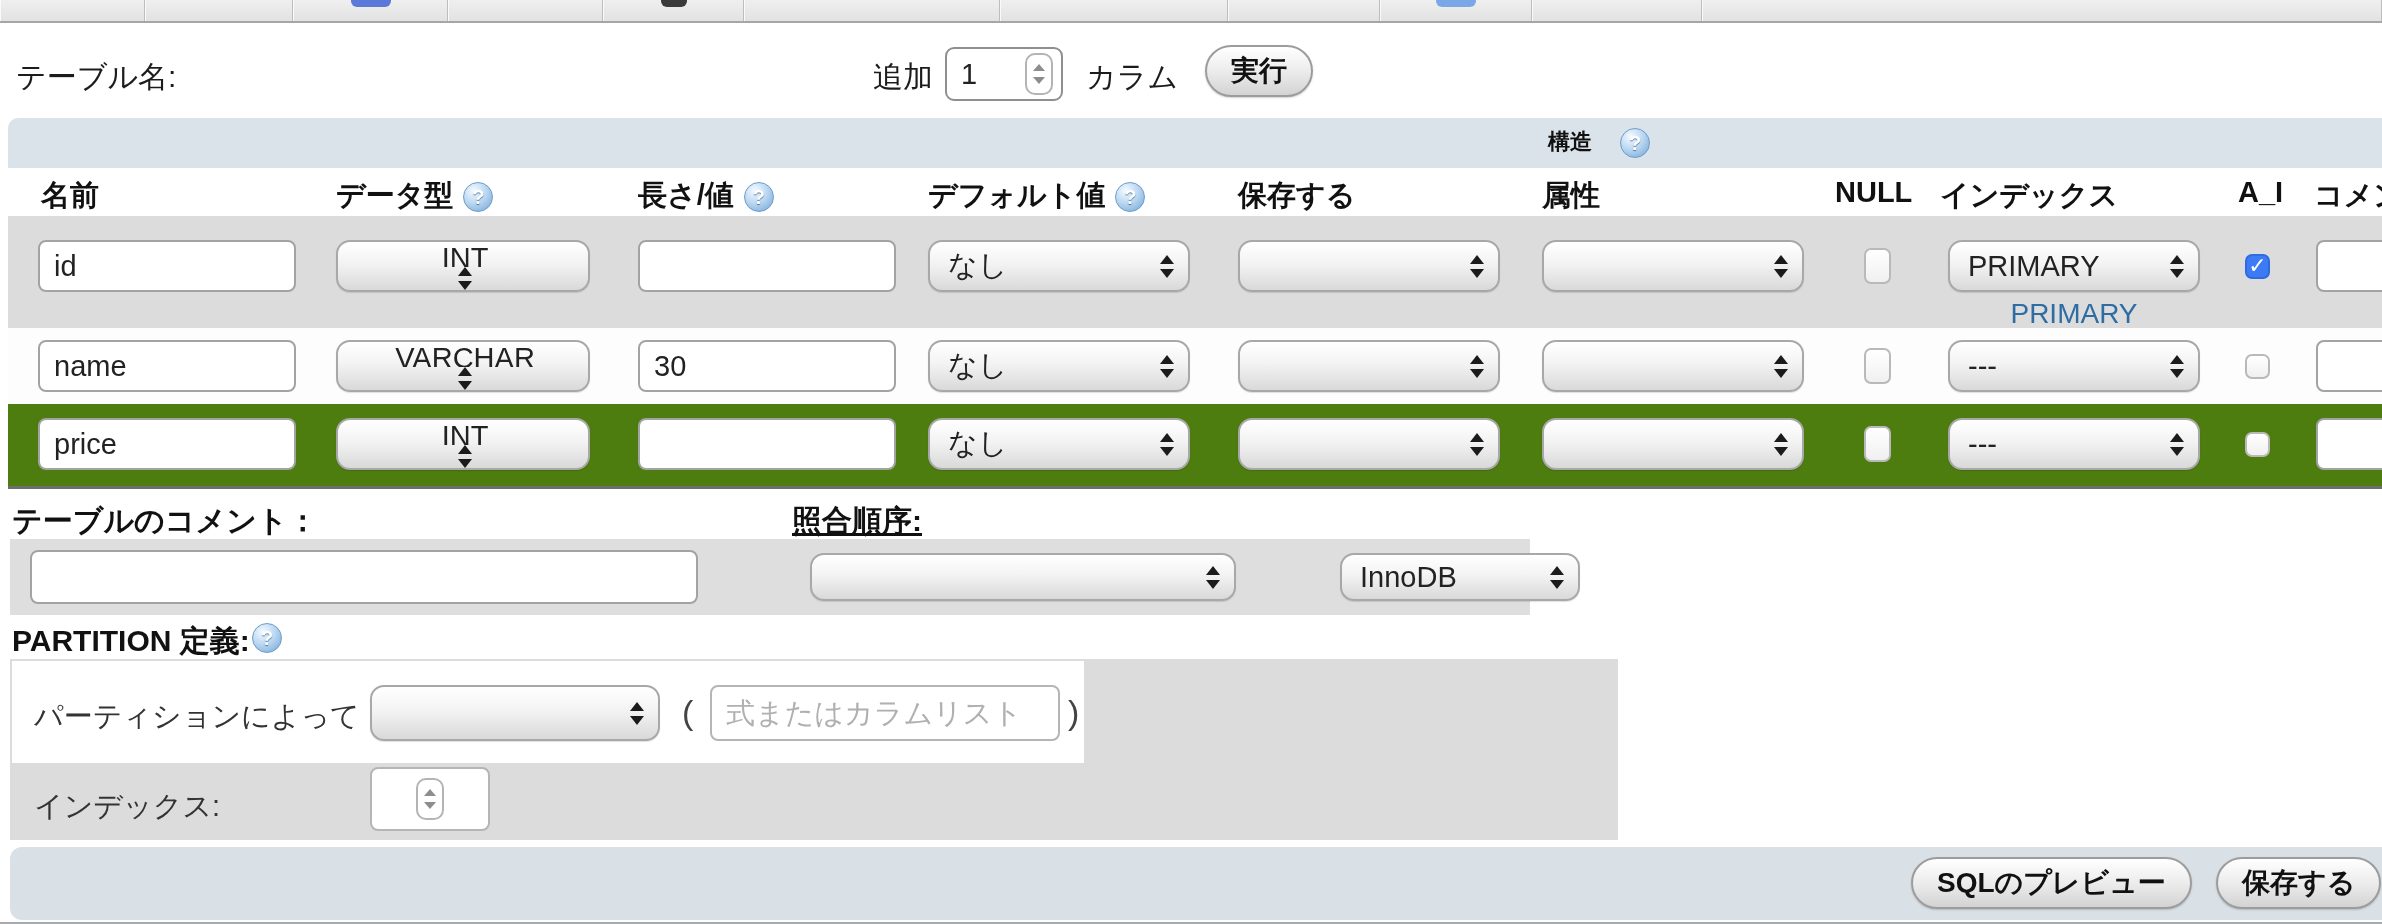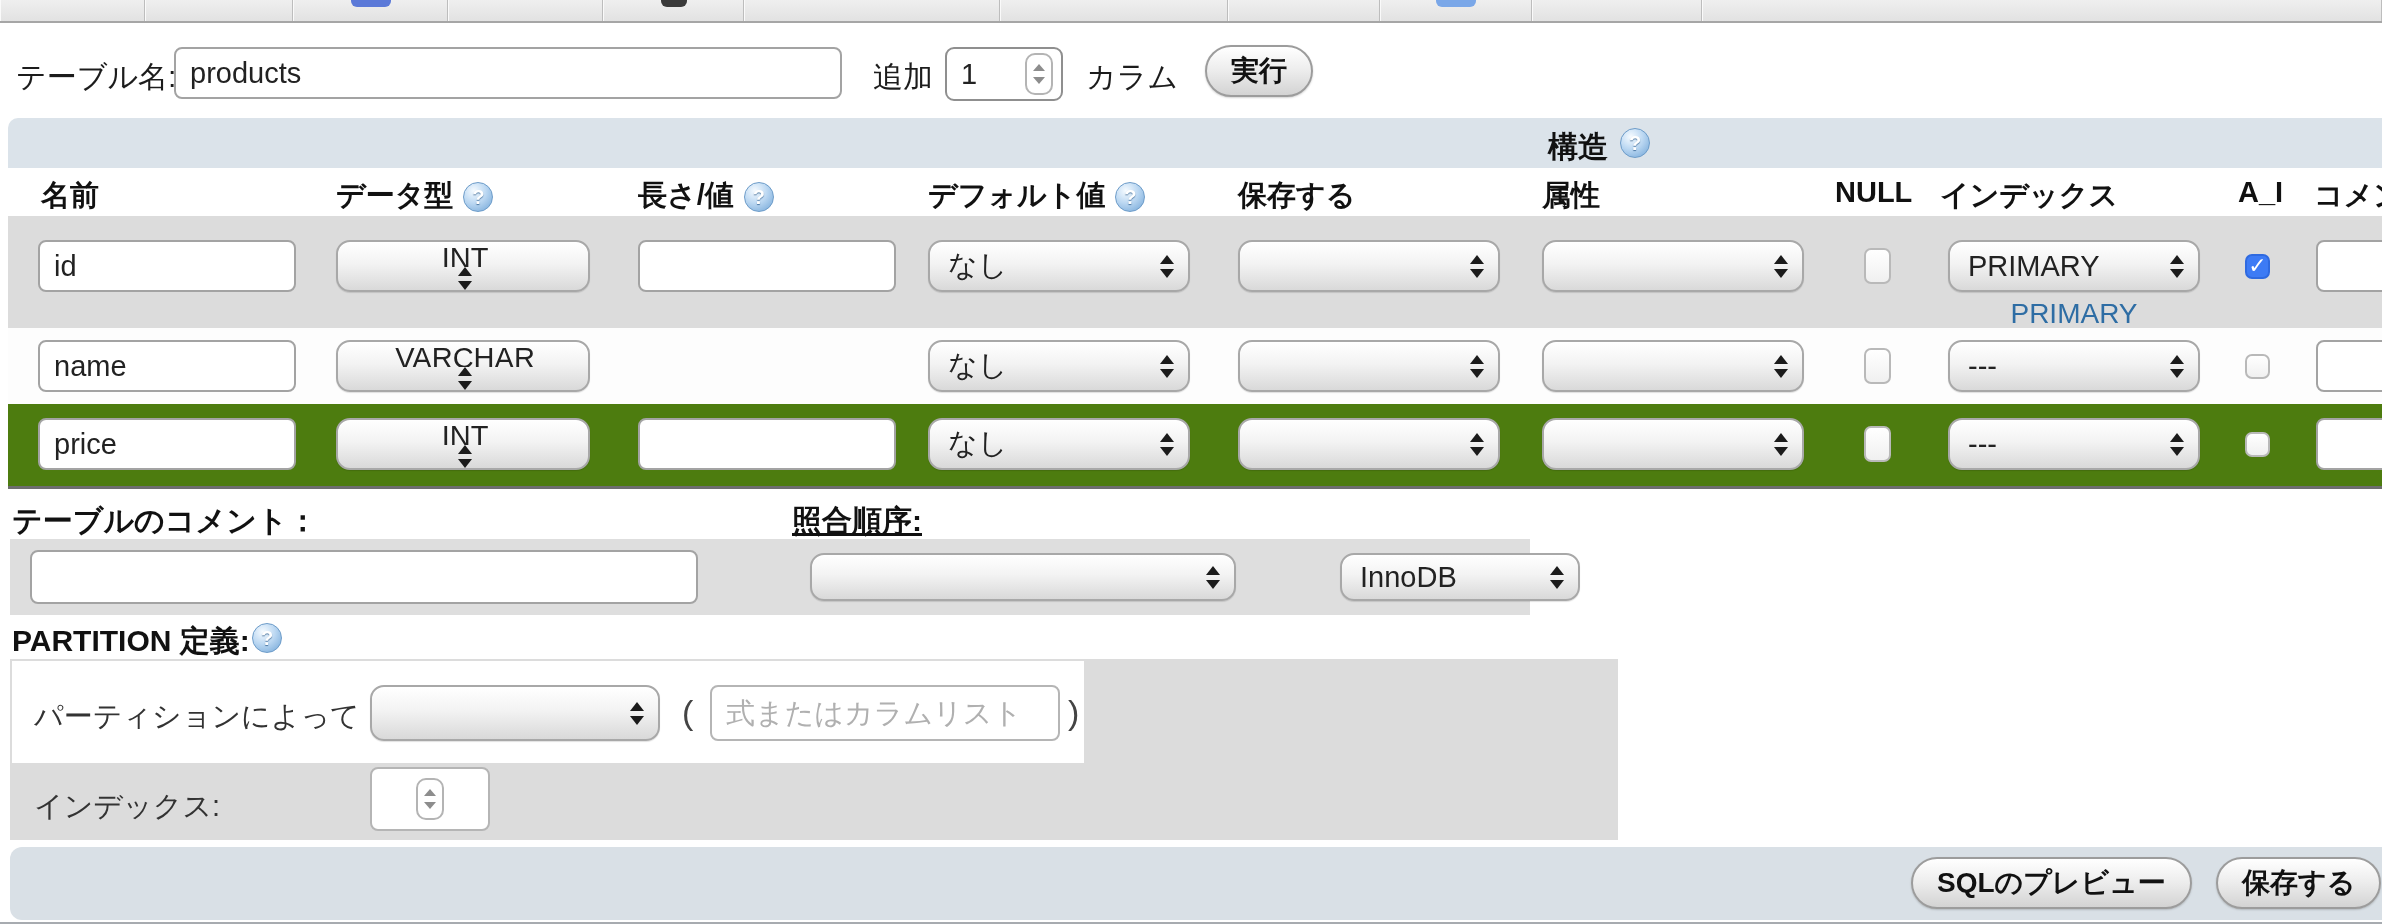--- a/index.html
+++ b/index.html
@@ -77,21 +77,21 @@
             display:flex; align-items:center; padding:0 8px 0 14px; }
   .numbox .nval { flex:1; font-size:29px; color:#222; }
   #lbl-columns { left:1086px; }
   #btn-go { position:absolute; left:1205px; top:22px; }
 
   
   .structure { margin-left:8px; width:2374px; }
   .band { height:50px; background:#dbe3ea; border-radius:10px 0 0 0;
           position:relative; }
   .band .title { position:absolute; left:1540px; top:9px; font-weight:bold;
-                 font-size:30px; }
+                 font-size:22px; }
   .band .help { position:absolute; left:1612px; top:10px; margin-left:0; }
   .cols { height:48px; background:#fff; position:relative; font-weight:bold;
           font-size:29px; }
   .cols span.h { position:absolute; top:8px; white-space:nowrap; }
   .frow { position:relative; }
   .frow.r0 { height:112px; background:#dcdcdc; }
   .frow.r1 { height:76px;  background:#fdfdfd; }
   .frow.r2 { height:82px;  background:#4d7c0f; }
   .structure .tbl-end { height:3px; background:#6e6e6e; width:2374px; }
 
@@ -169,21 +169,20 @@
   <div class="tab" style="width:152px"></div>
   <div class="tab" style="width:152px">
     <span class="sliver c3"></span>
     </div>
   <div class="tab" style="width:170px"></div>
   <div class="tab" style="flex:1"></div>
 </div>
 
 <div class="name-row">
   <span class="lbl" id="lbl-table-name">テーブル名:</span>
-  <input class="ti" id="inp-table-name" value="products" style="">
   <span class="lbl" id="lbl-add">追加</span>
   <div class="numbox">
     <span class="nval">1</span>
     <span class="stepper">
         <i class="up"></i>
         <i class="dn"></i>
       </span>
   </div>
   <span class="lbl" id="lbl-columns">カラム</span>
   <button class="pill" id="btn-go">実行</button>
@@ -257,20 +256,21 @@
 
   <div class="frow r1">
     <input class="ti ctl c-name" value="name" style="">
     <div class="sel ctl c-type">
       <span class="val">VARCHAR</span>
       <span class="arr">
           <i class="up"></i>
           <i class="dn"></i>
         </span>
       </div>
+    <input class="ti ctl c-len" value="30" style="">
     <div class="sel ctl c-def">
       <span class="val">なし</span>
       <span class="arr">
           <i class="up"></i>
           <i class="dn"></i>
         </span>
       </div>
     <div class="sel ctl c-coll">
       <span class="val"></span>
       <span class="arr">

